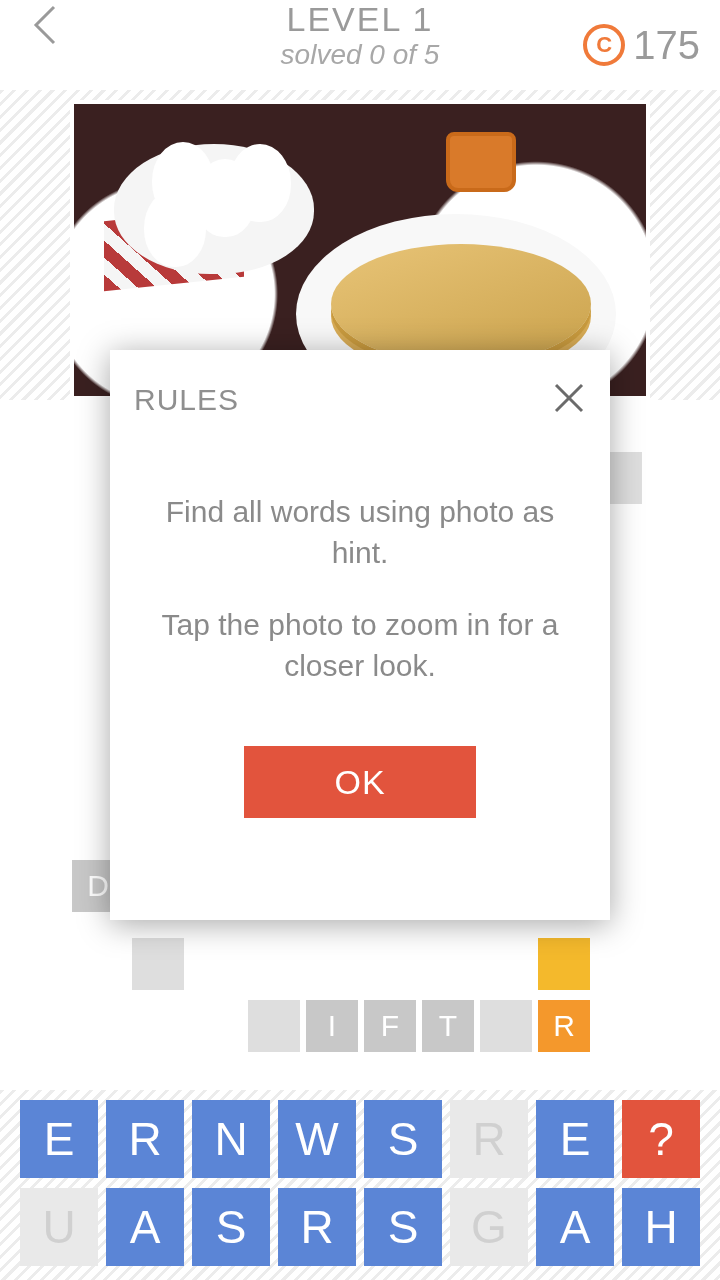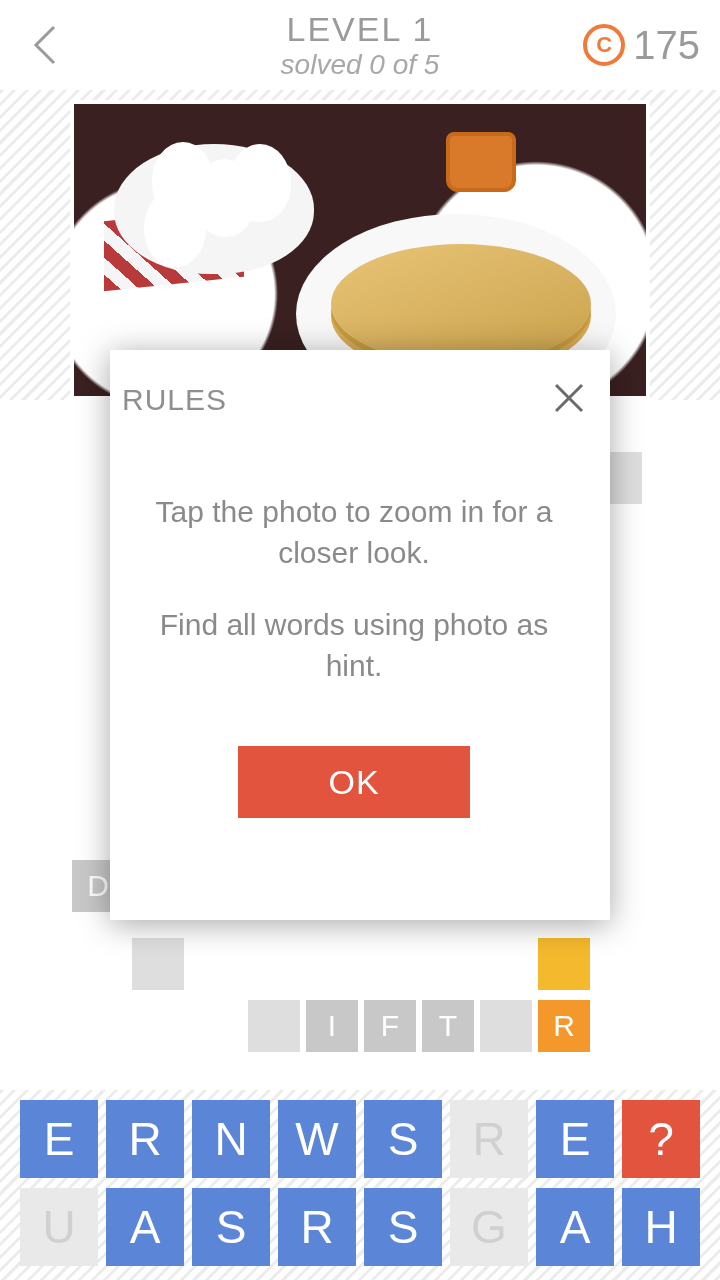--- a/index.html
+++ b/index.html
@@ -10,21 +10,20 @@
     background: #fff;
     position: relative;
     overflow: hidden;
     font-weight: 300;
   }
   
   .header {
     height: 90px;
     background: #fff;
     display: flex;
-    align-items: center;
     padding: 0 20px;
     position: relative;
   }
   .back {
     width: 50px; height: 50px;
     display:flex; align-items:center; justify-content:center;
     color:#9a9a9a;
   }
   .title-block { position:absolute; left:0; right:0; text-align:center; pointer-events:none;}
   .level-title { font-size: 34px; color:#9a9a9a; letter-spacing: 2px; }
@@ -74,21 +73,21 @@
   .bank{height:190px;padding:10px 12px 14px 12px;display:flex;flex-direction:column;gap:10px;}
   .bank-row{display:flex;gap:8px;justify-content:center;}
   .tile{width:78px;height:78px;display:flex;align-items:center;justify-content:center;font-size:46px;font-weight:500;color:#fff;}
   .tile.blue{background:#5b85d6;}
   .tile.red{background:#e2543d;}
   .tile.ghost{background:#e9e9e9;color:#d0d0d0;}
   
   .modal{
     position:absolute;left:110px;top:350px;width:500px;height:570px;
     background:#fff;box-shadow:0 4px 30px rgba(0,0,0,.35);
-    padding:28px 24px 28px 12px;
+    padding:28px 24px 28px 24px;
   }
   .modal-head{display:flex;align-items:center;justify-content:space-between;height:44px;}
   .modal-title{font-size:30px;color:#8f8f8f;letter-spacing:1px;}
   .close-x{color:#6b6b6b;}
   .modal-body{margin-top:70px;text-align:center;color:#8a8a8a;font-size:30px;line-height:1.35;padding:0 6px;}
   .modal-body p{margin-bottom:32px;}
   .ok-btn{display:block;margin:60px auto 0 auto;width:232px;height:72px;background:#e2543d;color:#fff;font-size:34px;border:none;letter-spacing:1px;}
 </style>
 </head>
 <body>
@@ -180,17 +179,17 @@
   <div class="modal-head">
     <div class="modal-title">RULES</div>
     <div class="close-x">
       <svg width="34" height="34" viewBox="0 0 34 34">
         <line x1="4" y1="4" x2="30" y2="30" stroke="#6b6b6b" stroke-width="3"></line>
         <line x1="30" y1="4" x2="4" y2="30" stroke="#6b6b6b" stroke-width="3"></line>
       </svg>
     </div>
   </div>
   <div class="modal-body">
+    <p>Find all words using photo as hint.</p>
     <p>Tap the photo to zoom in for a closer look.</p>
-    <p>Find all words using photo as hint.</p>
   </div>
   <button class="ok-btn">OK</button>
 </div>
 
 </body></html>

